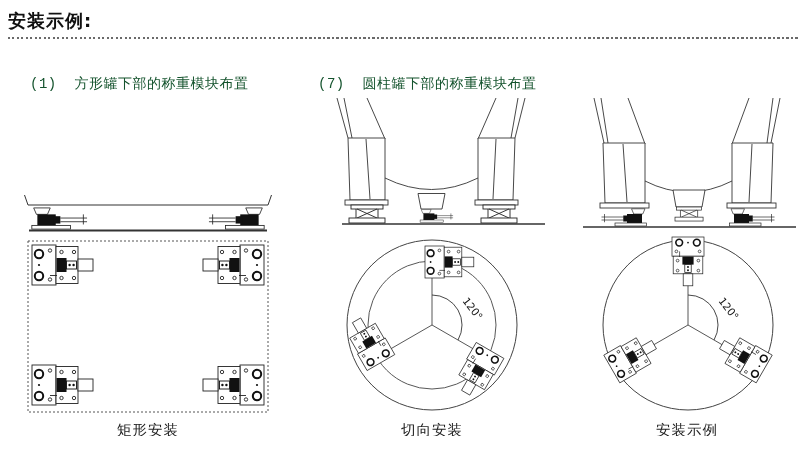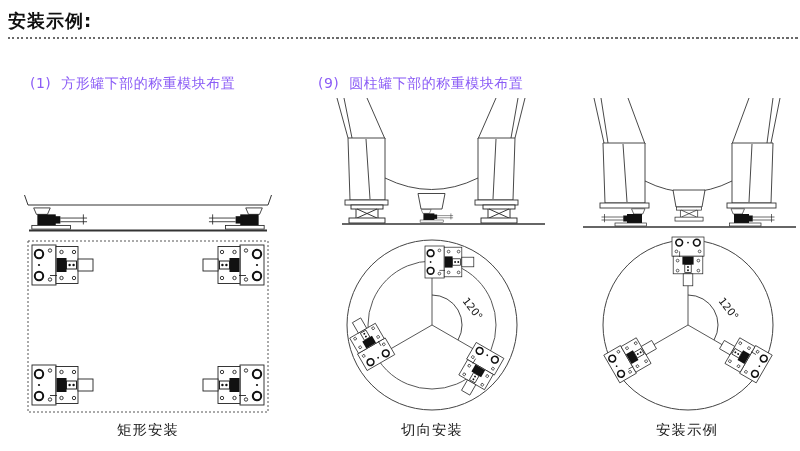--- a/index.html
+++ b/index.html
@@ -10,21 +10,21 @@
   .abs{position:absolute;}
   .title{
     left:8px;top:9px;font-size:18px;font-weight:700;letter-spacing:1px;color:#111;
     white-space:pre;
   }
   .rule-dotted{
     left:8px;top:37px;width:792px;height:2px;
     background:repeating-linear-gradient(90deg,#6a6a6a 0 2px,transparent 2px 4.5px);
   }
   .section-label{
-    font-size:14px;color:#8b5cf6;white-space:pre;letter-spacing:0.5px;
+    font-size:14px;color:#14532d;white-space:pre;letter-spacing:0.5px;font-family:Liberation Mono, monospace;
   }
   .sec1{left:30px;top:75px;}
   .sec2{left:318px;top:75px;}
   .caption{
     font-size:14.5px;color:#222;width:140px;text-align:center;top:421px;letter-spacing:1px;
   }
   .cap1{left:78px;}
   .cap2{left:362px;}
   .cap3{left:617px;}
   svg{display:block;}
@@ -33,21 +33,21 @@
 </style>
 </head>
 <body>
 
 <div class="page">
 
   <div class="abs title">安装示例:</div>
   <div class="abs rule-dotted"></div>
 
   <div class="abs section-label sec1">(1)  方形罐下部的称重模块布置</div>
-  <div class="abs section-label sec2">(9)  圆柱罐下部的称重模块布置</div>
+  <div class="abs section-label sec2">(7)  圆柱罐下部的称重模块布置</div>
 
   <svg width="0" height="0" class="abs" style="left:0;top:0" aria-hidden="true">
     <defs>
 
       <g id="mod-top" stroke-width="0.9">
         <rect x="0" y="0" width="24" height="40" fill="#fff" stroke="#222"></rect>
         <rect x="24" y="1.5" width="22" height="37" fill="#fff" stroke="#222"></rect>
         <circle cx="7" cy="9" r="4.2" fill="none" stroke="#111" stroke-width="2"></circle>
         <circle cx="7" cy="31" r="4.2" fill="none" stroke="#111" stroke-width="2"></circle>
         <circle cx="7" cy="20" r="1.1" fill="#111" stroke="none"></circle>

